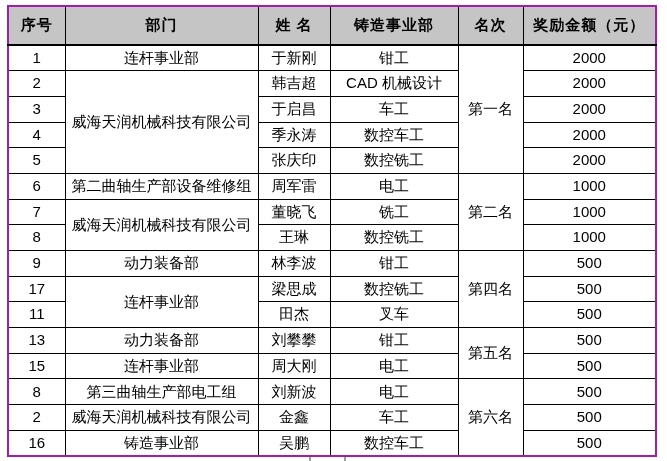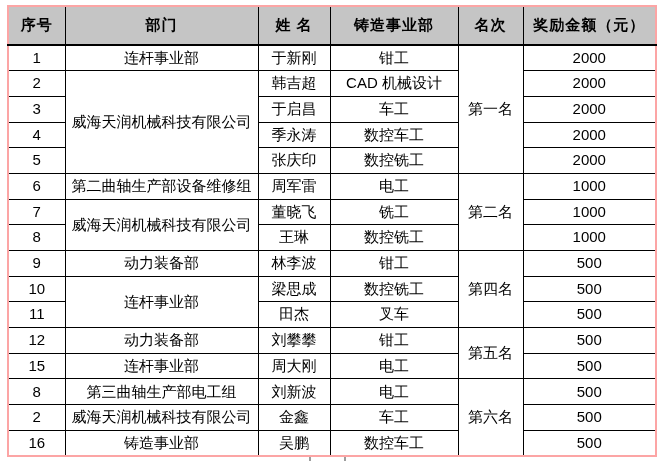--- a/index.html
+++ b/index.html
@@ -18,21 +18,21 @@
     background: #ffffff;
     overflow: hidden;
   }
   table.award-table {
     position: absolute;
     left: 7px;
     top: 5px;
     width: 648px;
     border-collapse: collapse;
     table-layout: fixed;
-    border: 2px solid #fca5a5;
+    border: 2px solid #a21caf;
   }
   .award-table th,
   .award-table td {
     border: 1px solid #000;
     text-align: center;
     vertical-align: middle;
     padding: 0 2px;
     white-space: nowrap;
     overflow: hidden;
     line-height: 1.1;
@@ -152,34 +152,34 @@
         </tr>
         <tr>
           <td class="num">9</td>
           <td class="dept">动力装备部</td>
           <td>林李波</td>
           <td>钳工</td>
           <td class="rank" rowspan="3">第四名</td>
           <td class="num">500</td>
         </tr>
         <tr>
-          <td class="num">10</td>
+          <td class="num">17</td>
           <td class="dept" rowspan="2">连杆事业部</td>
           <td>梁思成</td>
           <td>数控铣工</td>
           <td class="num">500</td>
         </tr>
         <tr>
           <td class="num">11</td>
           <td>田杰</td>
           <td>叉车</td>
           <td class="num">500</td>
         </tr>
         <tr>
-          <td class="num">12</td>
+          <td class="num">13</td>
           <td class="dept">动力装备部</td>
           <td>刘攀攀</td>
           <td>钳工</td>
           <td class="rank" rowspan="2">第五名</td>
           <td class="num">500</td>
         </tr>
         <tr>
           <td class="num">15</td>
           <td class="dept">连杆事业部</td>
           <td>周大刚</td>

